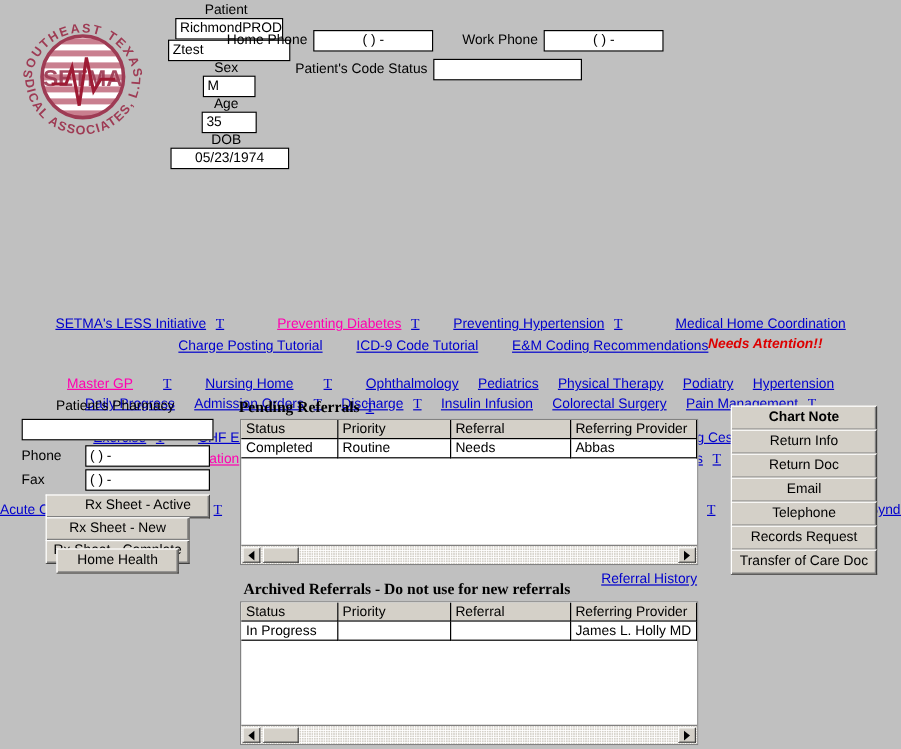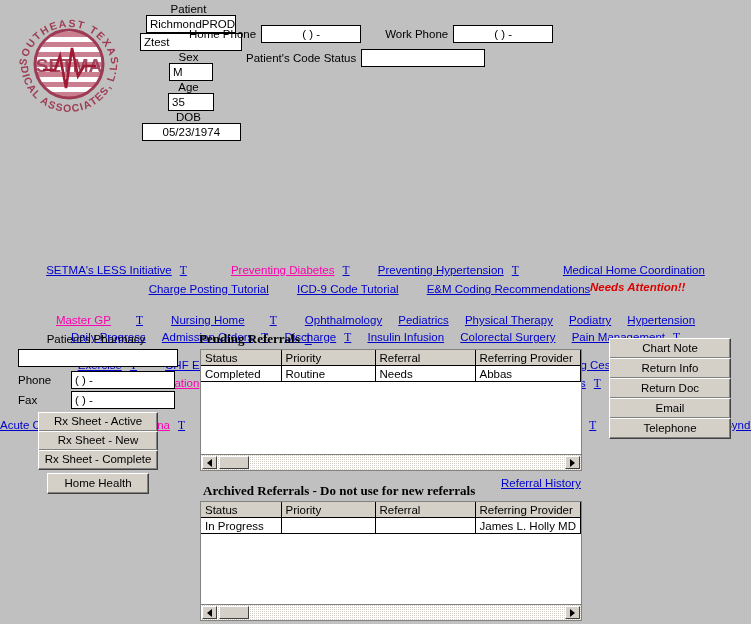--- a/index.html
+++ b/index.html
@@ -267,21 +267,21 @@
     position: absolute;
     left: 609px;
     top: 338px;
     width: 120px;
   }
   #rightpanel .winbtn {
     width: 120px;
     height: 19px;
     margin-bottom: -1px;
   }
-  #rightpanel .winbtn.bold { font-weight: normal; }
+  #rightpanel .winbtn.bold { font-weight: bold; }
 
   a.histlink {
     color: #0000cc;
     text-decoration: underline;
     font-size: 11.5px;
     cursor: pointer;
   }
 </style>
 </head>
 <body>
@@ -494,24 +494,24 @@
   <div class="lp-row" style="left:18px; top:41px;">
     <span class="hdr-label" style="width:48px;">Phone</span>
     <div class="winfield" style="width:96px;">(    )    -</div>
   </div>
 
   <div class="lp-row" style="left:18px; top:61px;">
     <span class="hdr-label" style="width:48px;">Fax</span>
     <div class="winfield" style="width:96px;">(    )    -</div>
   </div>
 
-  <div class="winbtn" style="position:absolute; left:38px; top:82px; width:118px; height:18px;">Rx Sheet - Active</div>
+  <div class="winbtn" style="position:absolute; left:38px; top:82px; width:118px; height:18px;padding-left:17px;">Rx Sheet - Active</div>
   <div class="winbtn" style="position:absolute; left:38px; top:101px; width:118px; height:18px;">Rx Sheet - New</div>
   <div class="winbtn" style="position:absolute; left:38px; top:120px; width:118px; height:18px;">Rx Sheet - Complete</div>
-  <div class="winbtn" style="position:absolute; left:47px; top:143px; width:100px; height:19px;text-align:right;">Home Health</div>
+  <div class="winbtn" style="position:absolute; left:47px; top:127px; width:100px; height:19px;text-align:right;">Home Health</div>
 </div>
 
 <div style="position:absolute; left:199px; top:331px;">
   <div style="display:flex; align-items:baseline;">
     <span class="sect-title">Pending Referrals</span>
     <span style="width:5px;"></span>
     <a class="tl">T</a>
   </div>
 </div>
 
@@ -592,13 +592,15 @@
       </div>
   </div>
 </div>
 
 <div id="rightpanel">
   <div class="winbtn bold">Chart Note</div>
   <div class="winbtn">Return Info</div>
   <div class="winbtn">Return Doc</div>
   <div class="winbtn">Email</div>
   <div class="winbtn">Telephone</div>
+  <div class="winbtn">Records Request</div>
+  <div class="winbtn">Transfer of Care Doc</div>
 </div>
 
 </body></html>

